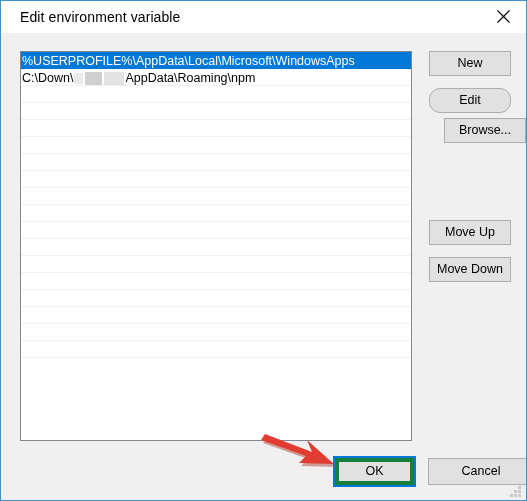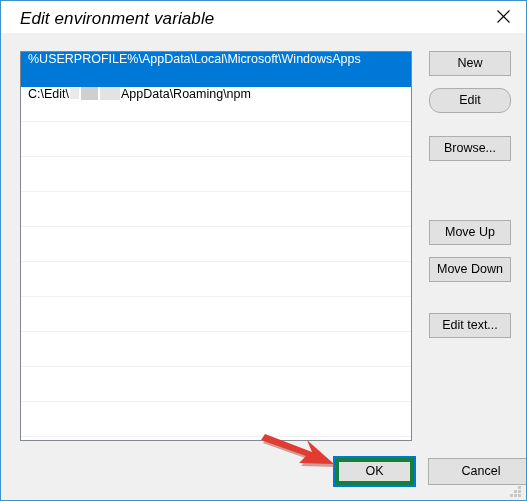--- a/index.html
+++ b/index.html
@@ -30,25 +30,24 @@
     top: 0;
     width: 525px;
     height: 32px;
     background: #ffffff;
     box-sizing: border-box;
   }
   #title-text {
     position: absolute;
     left: 19px;
     top: 8px;
-    font-size: 17px;
+    font-size: 14px;
     color: #000000;
     white-space: nowrap;
     letter-spacing: 0.1px;
-    font-style: italic;
   }
   #close-button {
     position: absolute;
     right: 0px;
     top: 0px;
     width: 45px;
     height: 31px;
     display: flex;
     align-items: center;
     justify-content: center;
@@ -63,26 +62,26 @@
     top: 50px;
     width: 392px;
     height: 390px;
     box-sizing: border-box;
     background: #ffffff;
     border: 1px solid #828790;
     overflow: hidden;
   }
   .list-row {
     position: relative;
-    height: 35px;
+    height: 17px;
     box-sizing: border-box;
     border-bottom: 1px solid #f2f2f2;
     display: flex;
-    align-items: flex-start;
-    padding-left: 7px;
+    align-items: flex-end;
+    padding-left: 1px;
     font-size: 12.5px;
     color: #000000;
     white-space: nowrap;
     overflow: hidden;
     cursor: default;
   }
   .list-row.selected {
     background: #0078d7;
     color: #ffffff;
     border-bottom-color: #0078d7;
@@ -131,21 +130,21 @@
     padding: 0;
     line-height: 1;
   }
   .side-btn {
     left: 428px;
     width: 82px;
     height: 25px;
   }
   #btn-new       { top: 50px; }
   #btn-edit      { top: 87px; border-radius: 11px; }
-  #btn-browse    { top: 135px; }
+  #btn-browse    { top: 117px; margin-left: 15px; }
   #btn-delete    { top: 163px; }
   #btn-move-up   { top: 219px; }
   #btn-move-down { top: 256px; }
   #btn-edit-text { top: 312px; }
 
   #btn-ok {
     left: 334px;
     top: 457px;
     width: 79px;
     height: 27px;
@@ -198,21 +197,21 @@
     </div>
   </div>
 
   <div id="listbox">
 
     <div class="list-row selected">
       <span>%USERPROFILE%\AppData\Local\Microsoft\WindowsApps</span>
     </div>
 
     <div class="list-row">
-      <span>C:\Edit\</span>
+      <span>C:\Down\</span>
         <span class="redacted-wrap">
           <span class="redact-a"></span>
           <span class="redact-b"></span>
           <span class="redact-c"></span>
         </span>
         <span>AppData\Roaming\npm</span>
     </div>
 
     <div class="list-row empty"></div>
     <div class="list-row empty"></div>
@@ -236,21 +235,20 @@
 
   <button class="btn side-btn" id="btn-edit">Edit</button>
 
   <button class="btn side-btn" id="btn-browse">Browse...</button>
 
 
   <button class="btn side-btn" id="btn-move-up">Move Up</button>
 
   <button class="btn side-btn" id="btn-move-down">Move Down</button>
 
-  <button class="btn side-btn" id="btn-edit-text">Edit text...</button>
 
   <button class="btn" id="btn-ok">OK</button>
 
   <button class="btn" id="btn-cancel">Cancel</button>
 
   <div id="arrow-annotation">
     <svg width="95" height="50" viewBox="0 0 95 50">
       <g transform="translate(2,3)">
         <path d="M 9 8 L 56 26 L 51 14 L 78 38 L 43 37 L 50 30 L 5 14 Z" fill="#b5584e" opacity="0.55"></path>
       </g>

